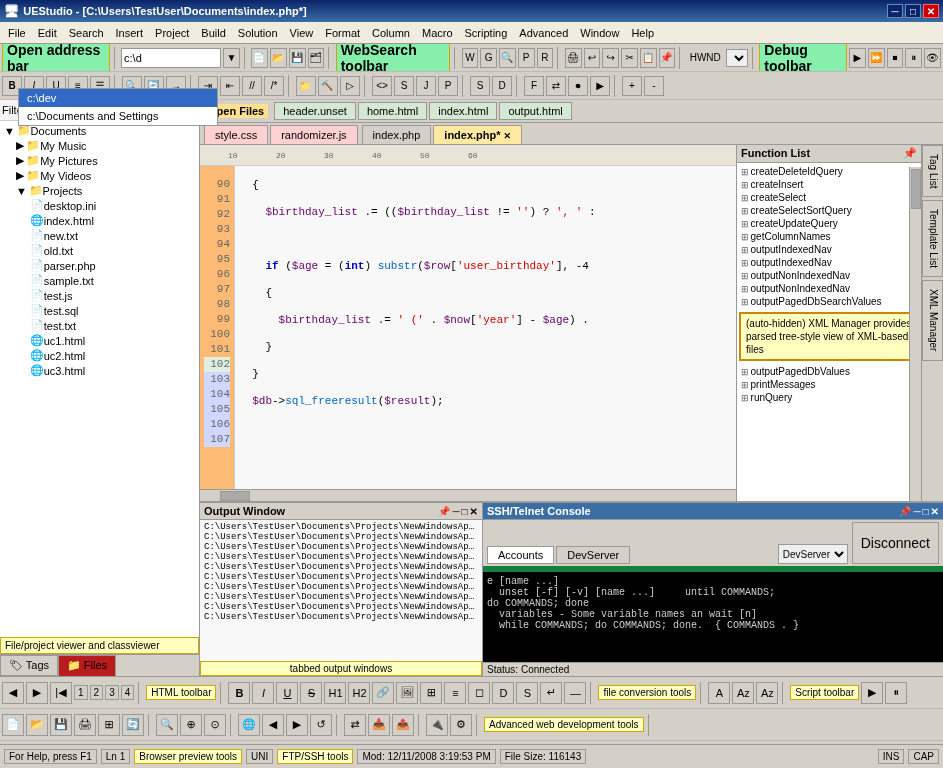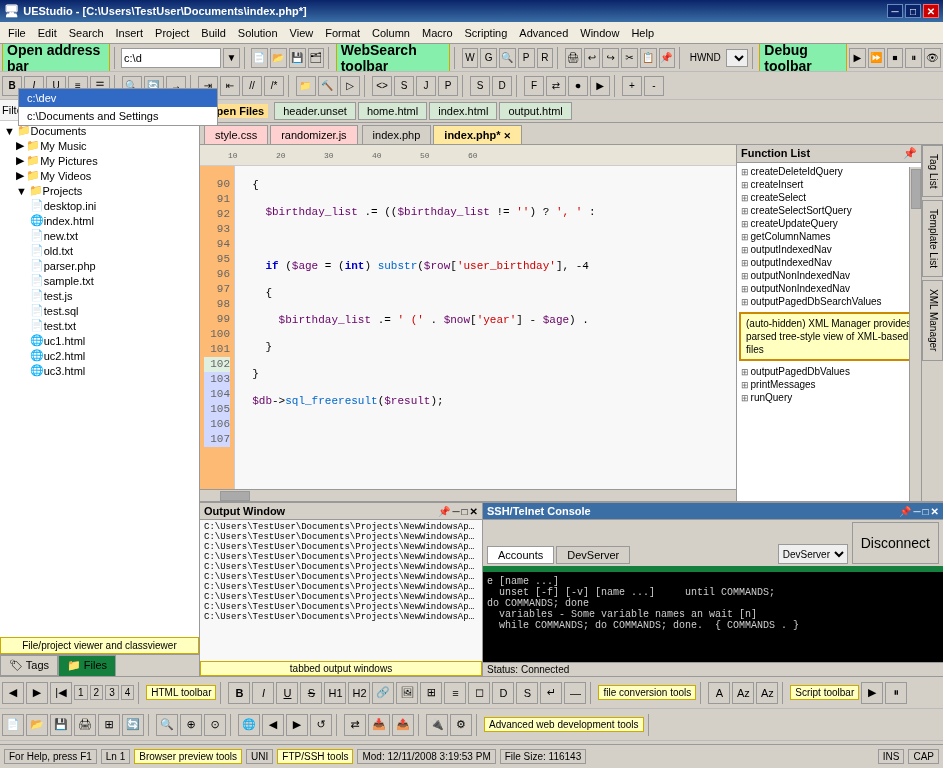--- a/index.html
+++ b/index.html
@@ -29,22 +29,22 @@
     
     #sidebar { width: 200px; background: #f5f5f5; border-right: 1px solid #999; display: flex; flex-direction: column; overflow: hidden; }
     .sidebar-filter { display: flex; align-items: center; padding: 2px; border-bottom: 1px solid #ccc; }
     .sidebar-filter label { font-size: 11px; margin-right: 4px; }
     .sidebar-filter input { flex: 1; height: 18px; border: 1px solid #999; font-size: 10px; padding: 0 2px; }
     .file-tree { flex: 1; overflow-y: auto; background: white; font-size: 11px; padding: 2px; }
     .tree-item { display: flex; align-items: center; padding: 1px 2px; cursor: pointer; }
     .tree-icon { margin-right: 2px; font-size: 11px; }
     .sidebar-tabs { display: flex; border-top: 1px solid #999; background: #d4d0c8; }
     .sidebar-tab { padding: 3px 8px; font-size: 11px; cursor: pointer; border: 1px solid #999; background: #d4d0c8; }
-    .sidebar-tab.active { background: #15803d; border-bottom: none; text-align: right; }
-    .sidebar-label { background: #ffffc0; border: 1px solid #ccaa00; padding: 2px 4px; font-size: 10px; text-align: center; }
+    .sidebar-tab.active { background: #b91c1c; border-bottom: none; text-align: right; }
+    .sidebar-label { background: #ffffc0; border: 1px solid #ccaa00; padding: 2px 4px; font-size: 10px; text-align: left; }
     .tab { padding: 3px 10px; font-size: 11px; cursor: pointer; border: 1px solid #999; background: #d4d0c8; border-bottom: none; }
 
     
     .code-editor { flex: 1; background: #f8f8f8; overflow: auto; font-family: 'Courier New', monospace; font-size: 11px; display: flex; }
     .line-numbers { background: #fdba74; border-right: 1px solid #ccc; padding: 11px 4px; text-align: right; color: #666; min-width: 35px; user-select: none; }
     .code-content { flex: 1; padding: 0 4px; white-space: pre; overflow: auto; }
     .line { height: 15px; line-height: 15px; }
     .line-num { height: 15px; line-height: 15px; }
     .kw { color: #0000cc; font-weight: bold; }
     .str { color: #cc0000; }

